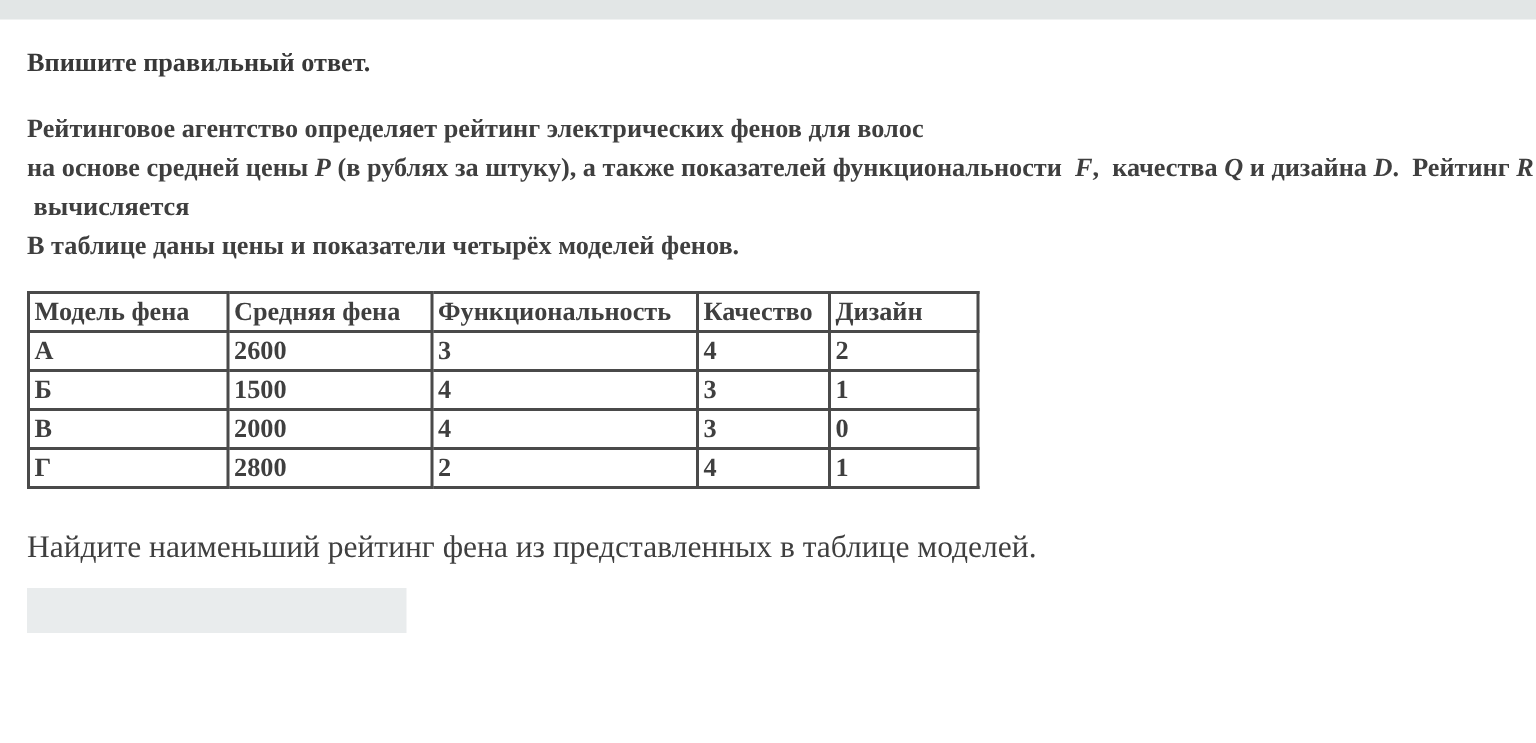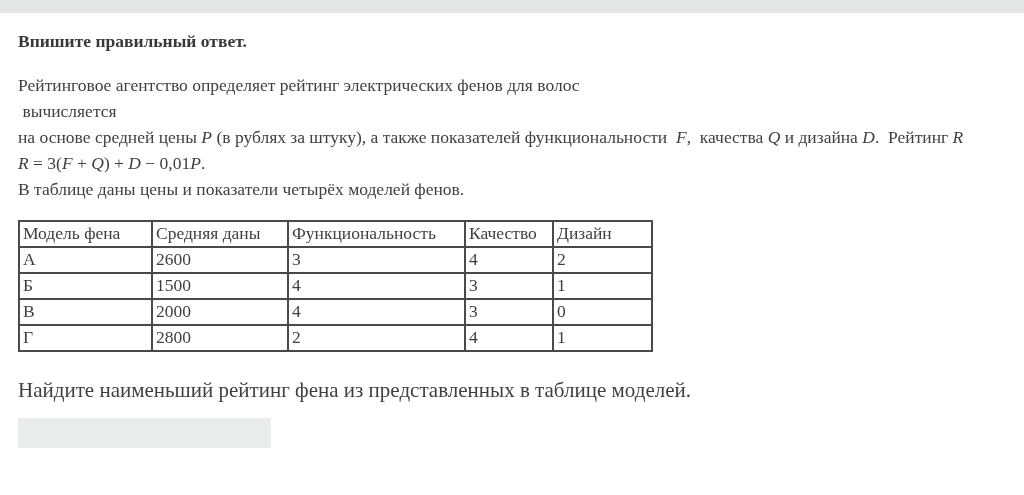--- a/index.html
+++ b/index.html
@@ -25,35 +25,36 @@
     margin-top: 17px;
     font-size: 17.5px;
     line-height: 22px;
     font-weight: bold;
     color: #383838;
   }
   .problem {
     margin-top: 20px;
     font-size: 17.5px;
     line-height: 26px;
+    font-weight: bold;
   }
   .problem .line {
     white-space: nowrap;
   }
   .problem i, .formula i { font-style: italic; }
   table.ratings {
     margin-top: 18px;
     border-collapse: collapse;
     table-layout: fixed;
     font-size: 17.5px;
     color: #3f3f3f;
   }
   table.ratings th, table.ratings td {
     border: 2px solid #4a4a4a;
-    font-weight: normal;
+    font-weight: bold;
     text-align: left;
     vertical-align: middle;
     padding: 1px 3px 2px 3px;
     height: 25px;
     overflow: hidden;
     white-space: nowrap;
   }
   .question {
     margin-top: 27px;
     font-size: 21px;
@@ -77,38 +78,37 @@
 <body>
 
 <div class="top-bar"></div>
 
 <div class="content">
 
   <div class="instruction">Впишите правильный ответ.</div>
 
   <div class="problem">
     <div class="line">Рейтинговое агентство определяет рейтинг электрических фенов для волос</div>
+    <div class="line">на основе средней цены <i>P</i> (в рублях за штуку), а также показателей функциональности &nbsp;<i>F</i>, &nbsp;качества <i>Q</i> и дизайна <i>D</i>. &nbsp;Рейтинг <i>R</i></div>
     <div class="line">&nbsp;вычисляется</div>
-    <div class="line">на основе средней цены <i>P</i> (в рублях за штуку), а также показателей функциональности &nbsp;<i>F</i>, &nbsp;качества <i>Q</i> и дизайна <i>D</i>. &nbsp;Рейтинг <i>R</i></div>
-    <div class="line formula"><i>R</i> = 3(<i>F</i> + <i>Q</i>) + <i>D</i> − 0,01<i>P</i>.</div>
     <div class="line">В таблице даны цены и показатели четырёх моделей фенов.</div>
   </div>
 
   <table class="ratings">
     <colgroup>
       <col style="width:133px">
       <col style="width:136px">
       <col style="width:177px">
       <col style="width:88px">
       <col style="width:99px">
     </colgroup>
     <thead>
       <tr>
         <th>Модель фена</th>
-        <th>Средняя даны</th>
+        <th>Средняя фена</th>
         <th>Функциональность</th>
         <th>Качество</th>
         <th>Дизайн</th>
       </tr>
     </thead>
     <tbody>
       <tr>
         <td>А</td>
         <td>2600</td>
         <td>3</td>

